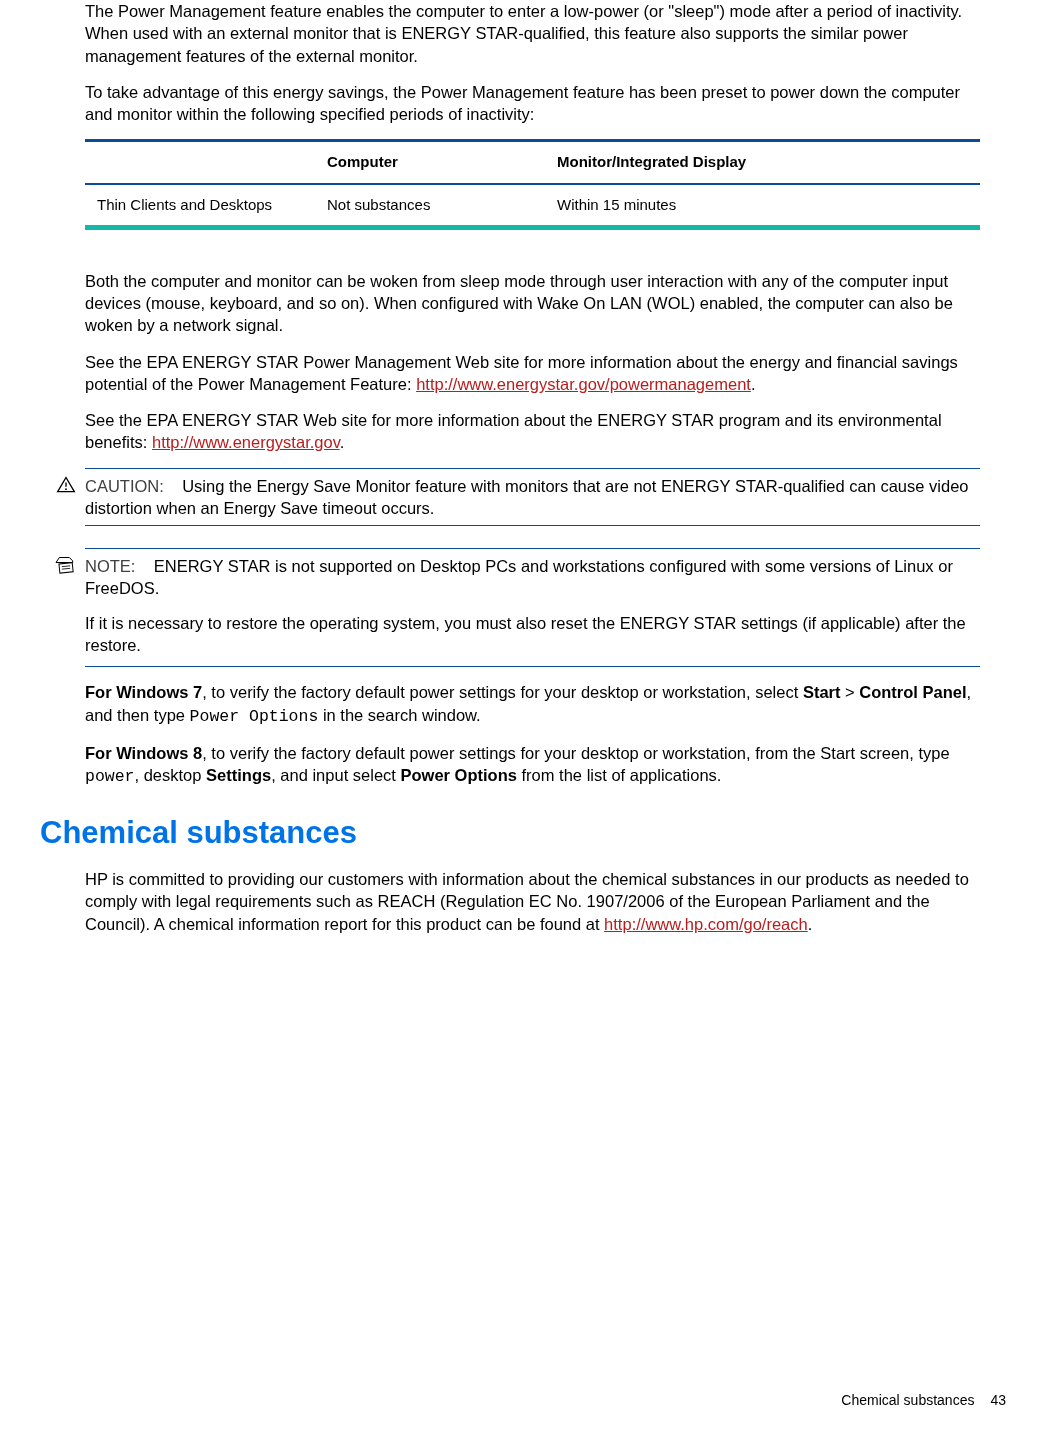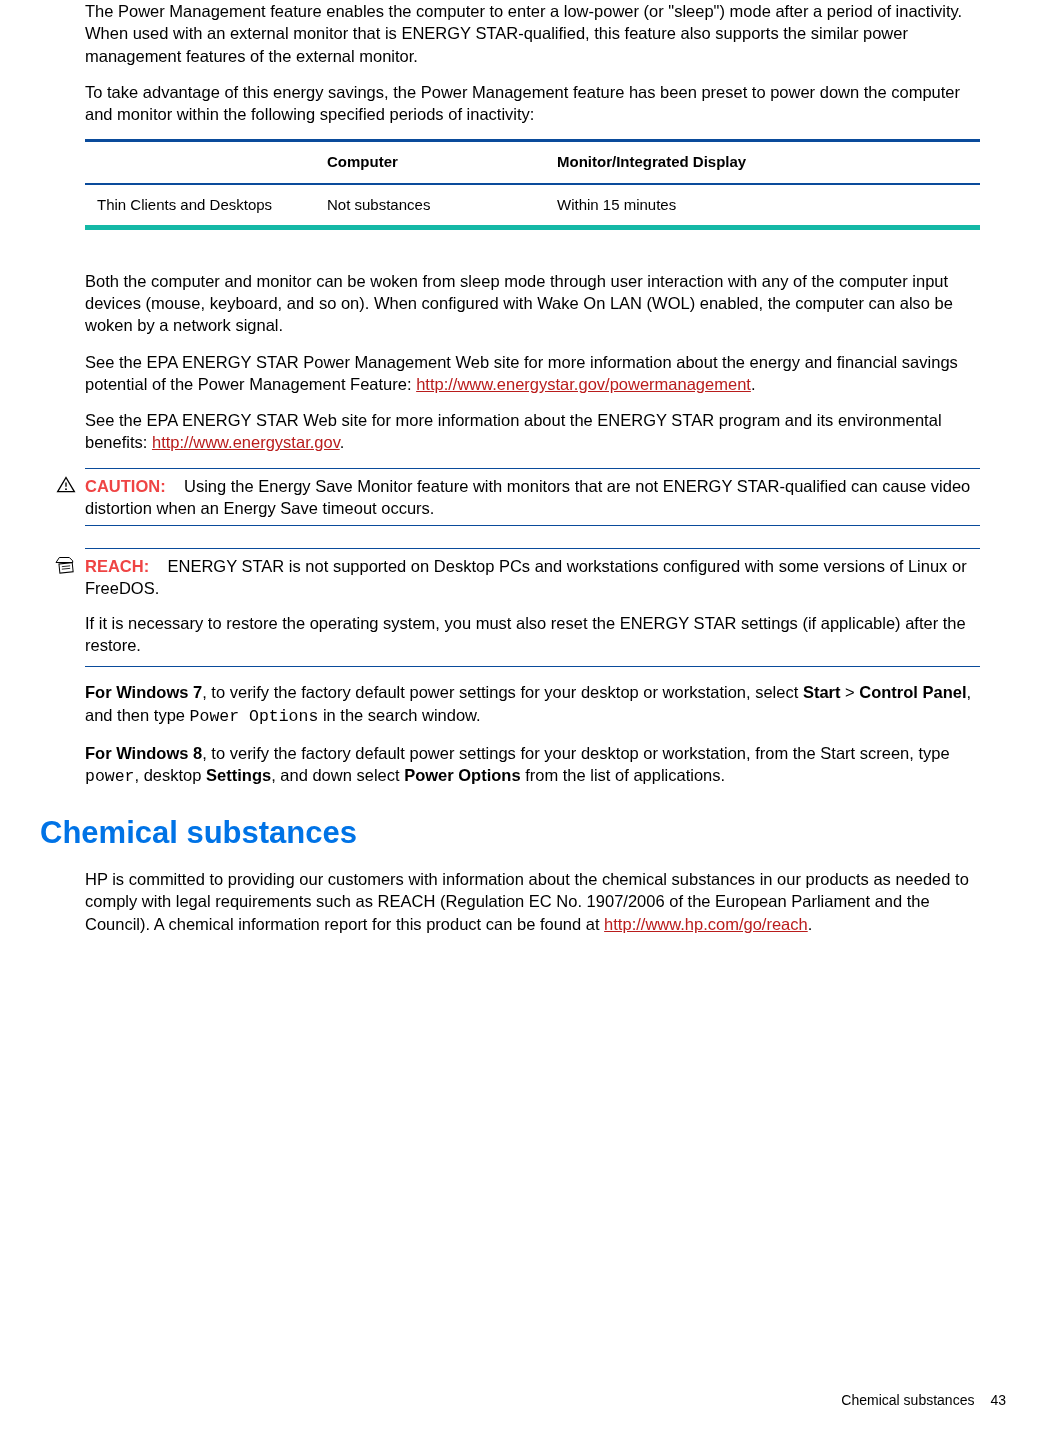--- a/index.html
+++ b/index.html
@@ -46,21 +46,21 @@
     display: flex;
     align-items: flex-start;
     margin-left: -30px;
   }
   .callout-icon {
     width: 22px;
     flex: 0 0 22px;
     margin-right: 8px;
   }
   .callout-body { flex: 1; }
-  .callout-label { font-weight: bold; color: #ef4444; }
+  .callout-label { font-weight: normal; color: #404040; }
   .note-block {
     border-top: 1px solid #0a4b9b;
     border-bottom: 1px solid #0a4b9b;
     padding: 6px 0 6px 0;
     margin: 10px 0 14px 0;
   }
   .note-row {
     display: flex;
     align-items: flex-start;
     margin-left: -30px;
@@ -139,34 +139,34 @@
         <span class="callout-icon">
           <svg viewBox="0 0 24 24" width="22" height="20">
             <path d="M4 3 h12 l4 4 v2 h-20 z" fill="none" stroke="#000" stroke-width="1.2"></path>
             <rect x="4" y="10" width="16" height="11" fill="none" stroke="#000" stroke-width="1.2" transform="rotate(-6 12 15)"></rect>
             <line x1="7" y1="14" x2="17" y2="13" stroke="#000" stroke-width="1"></line>
             <line x1="7" y1="17" x2="17" y2="16" stroke="#000" stroke-width="1"></line>
           </svg>
         </span>
         <div class="callout-body">
           <p>
-            <span class="callout-label">REACH:</span>
+            <span class="callout-label">NOTE:</span>
             <span>&nbsp;&nbsp;&nbsp;</span><span>ENERGY STAR is not supported on Desktop PCs and workstations configured with some versions of Linux or FreeDOS.</span>
           </p>
           <p style="margin-bottom:4px;">If it is necessary to restore the operating system, you must also reset the ENERGY STAR settings (if applicable) after the restore.</p>
         </div>
       </div>
     </div>
 
     <p>
       <b>For Windows 7</b><span>, to verify the factory default power settings for your desktop or workstation, select </span><b>Start</b><span> &gt; </span><b>Control Panel</b><span>, and then type </span><span class="mono">Power Options</span><span> in the search window.</span>
     </p>
 
     <p>
-      <b>For Windows 8</b><span>, to verify the factory default power settings for your desktop or workstation, from the Start screen, type </span><span class="mono">power</span><span>, desktop </span><b>Settings</b><span>, and down select </span><b>Power Options</b><span> from the list of applications.</span>
+      <b>For Windows 8</b><span>, to verify the factory default power settings for your desktop or workstation, from the Start screen, type </span><span class="mono">power</span><span>, desktop </span><b>Settings</b><span>, and input select </span><b>Power Options</b><span> from the list of applications.</span>
     </p>
 
     <h1 class="section">Chemical substances</h1>
 
     <p>
       <span>HP is committed to providing our customers with information about the chemical substances in our products as needed to comply with legal requirements such as REACH (Regulation EC No. 1907/2006 of the European Parliament and the Council). A chemical information report for this product can be found at </span><a class="link">http://www.hp.com/go/reach</a><span>.</span>
     </p>
   </div>
 </div>
 

